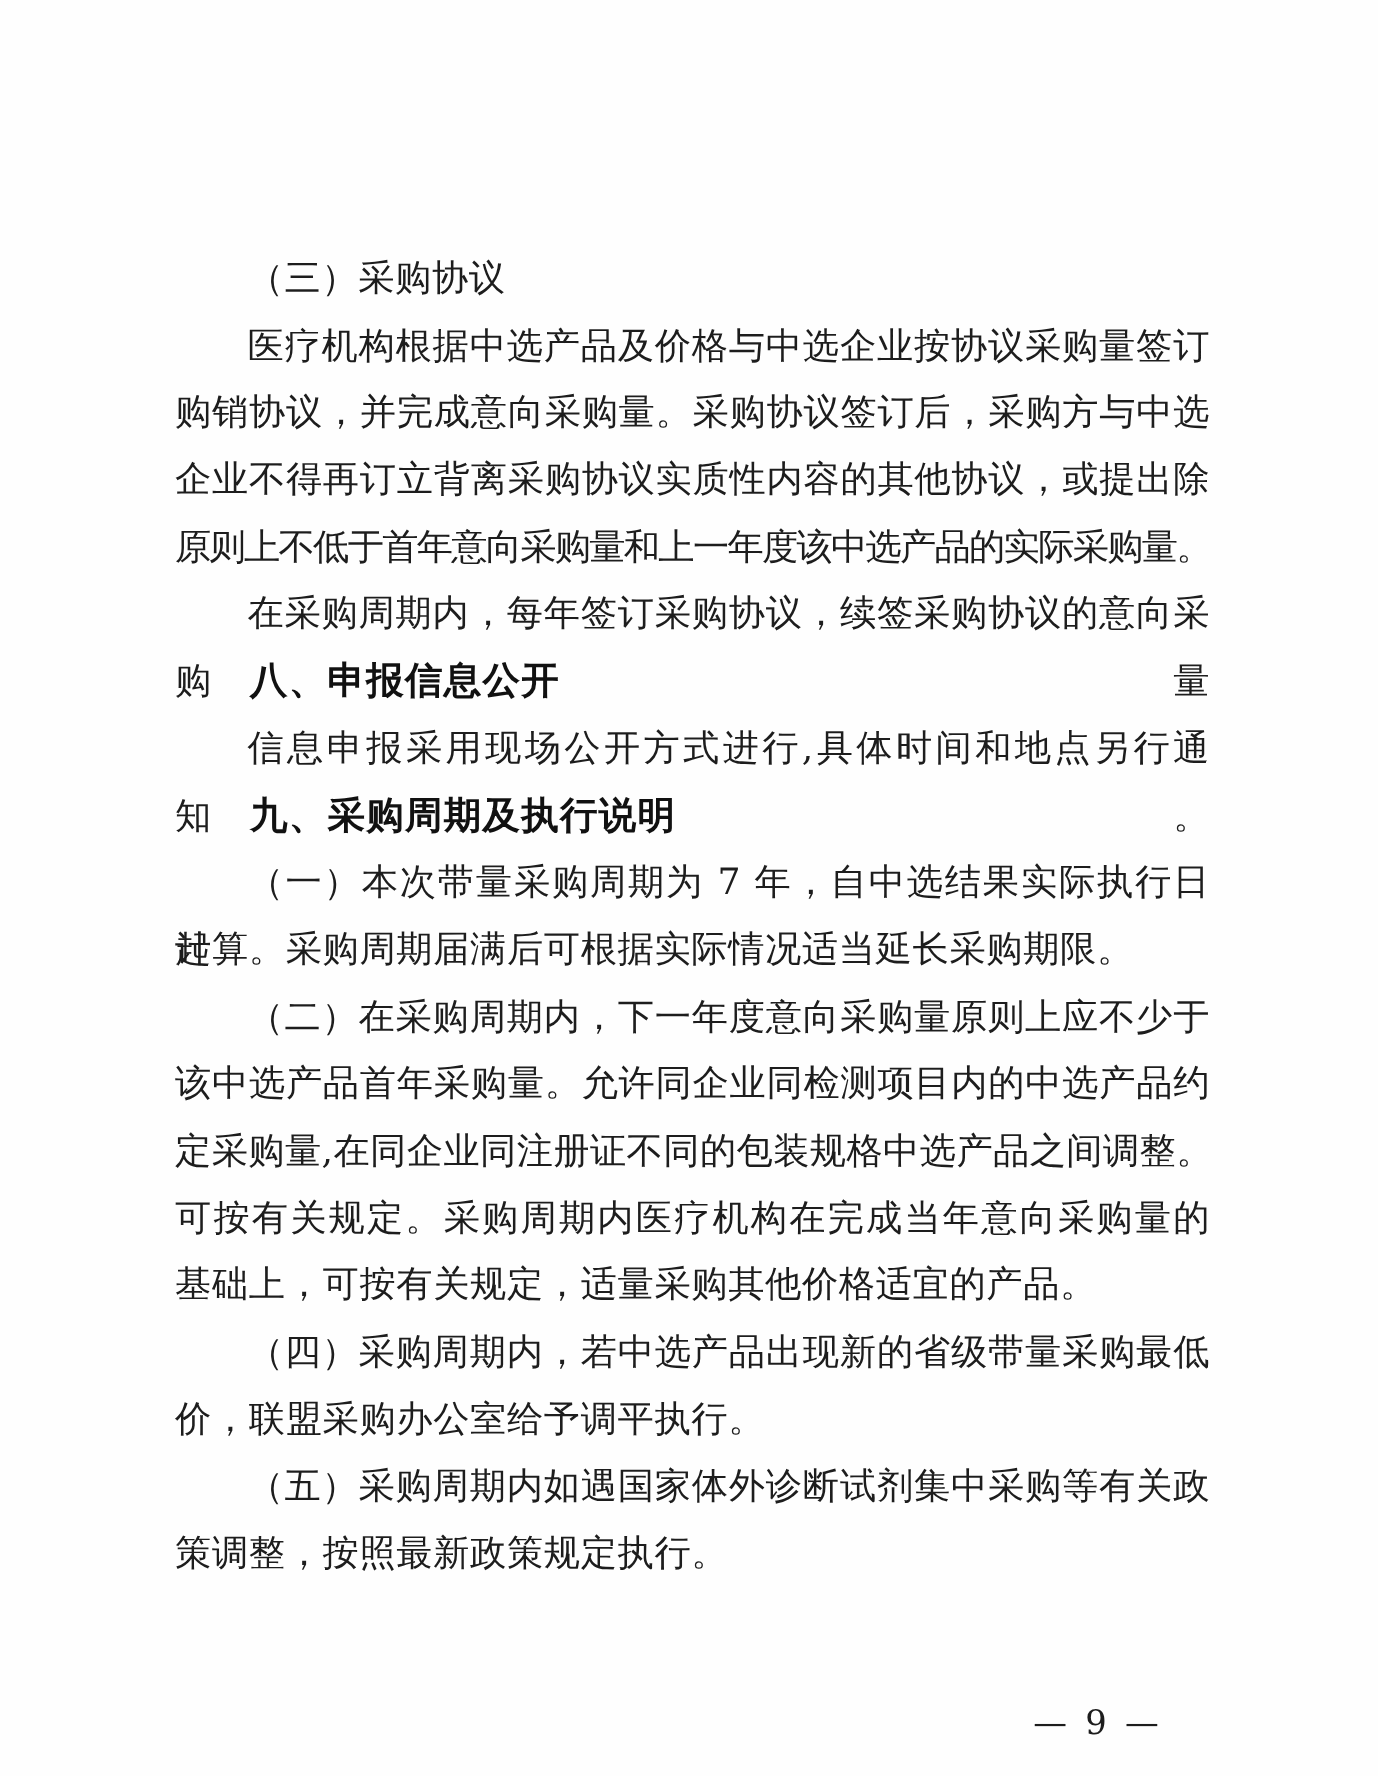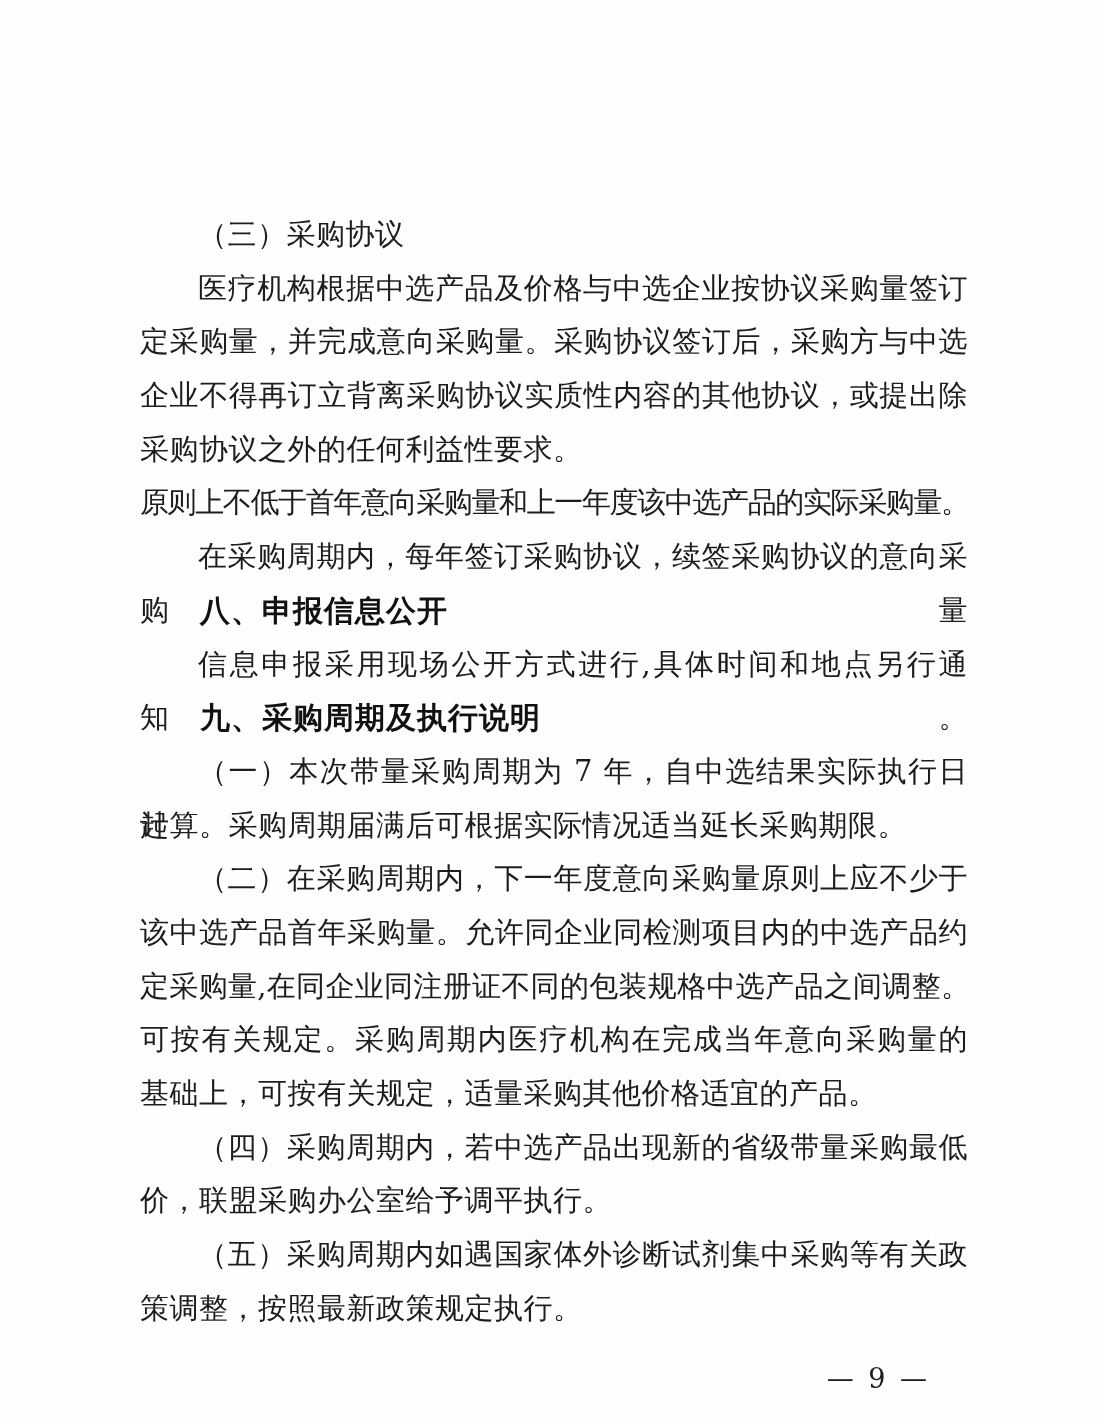--- a/index.html
+++ b/index.html
@@ -12,21 +12,21 @@
     width: 1102px;
     height: 1421px;
     margin: 0 auto;
     background: #fefefe;
     overflow: hidden;
     color: #1d1d1d;
   }
   .content {
     position: absolute;
     left: 140px;
-    top: 208px;
+    top: 196px;
     width: 828px;
   }
   .ln {
     display: block;
     height: 53.7px;
     line-height: 53.7px;
     font-family: "DejaVu Serif", "Liberation Serif", serif;
     font-size: 29px;
     letter-spacing: 0.5px;
     white-space: normal;
@@ -61,23 +61,22 @@
 </style>
 </head>
 <body>
 
 <div class="page">
   <div class="content">
 
     <div class="ln indent">（三）采购协议</div>
 
     <div class="ln indent fill">医疗机构根据中选产品及价格与中选企业按协议采购量签订</div>
-    <div class="ln fill">定采购量，并完成意向采购量。采购协议签订后，采购方与中选</div>
+    <div class="ln fill">购销协议，并完成意向采购量。采购协议签订后，采购方与中选</div>
     <div class="ln fill">企业不得再订立背离采购协议实质性内容的其他协议，或提出除</div>
-    <div class="ln">采购协议之外的任何利益性要求。</div>
 
     <div class="ln fill tight">原则上不低于首年意向采购量和上一年度该中选产品的实际采购量。</div>
     <div class="ln indent fill">在采购周期内，每年签订采购协议，续签采购协议的意向采购量</div>
 
     <div class="ln hd indent">八、申报信息公开</div>
 
     <div class="ln indent fill">信息申报采用现场公开方式进行,具体时间和地点另行通知。</div>
 
     <div class="ln hd indent">九、采购周期及执行说明</div>
 

